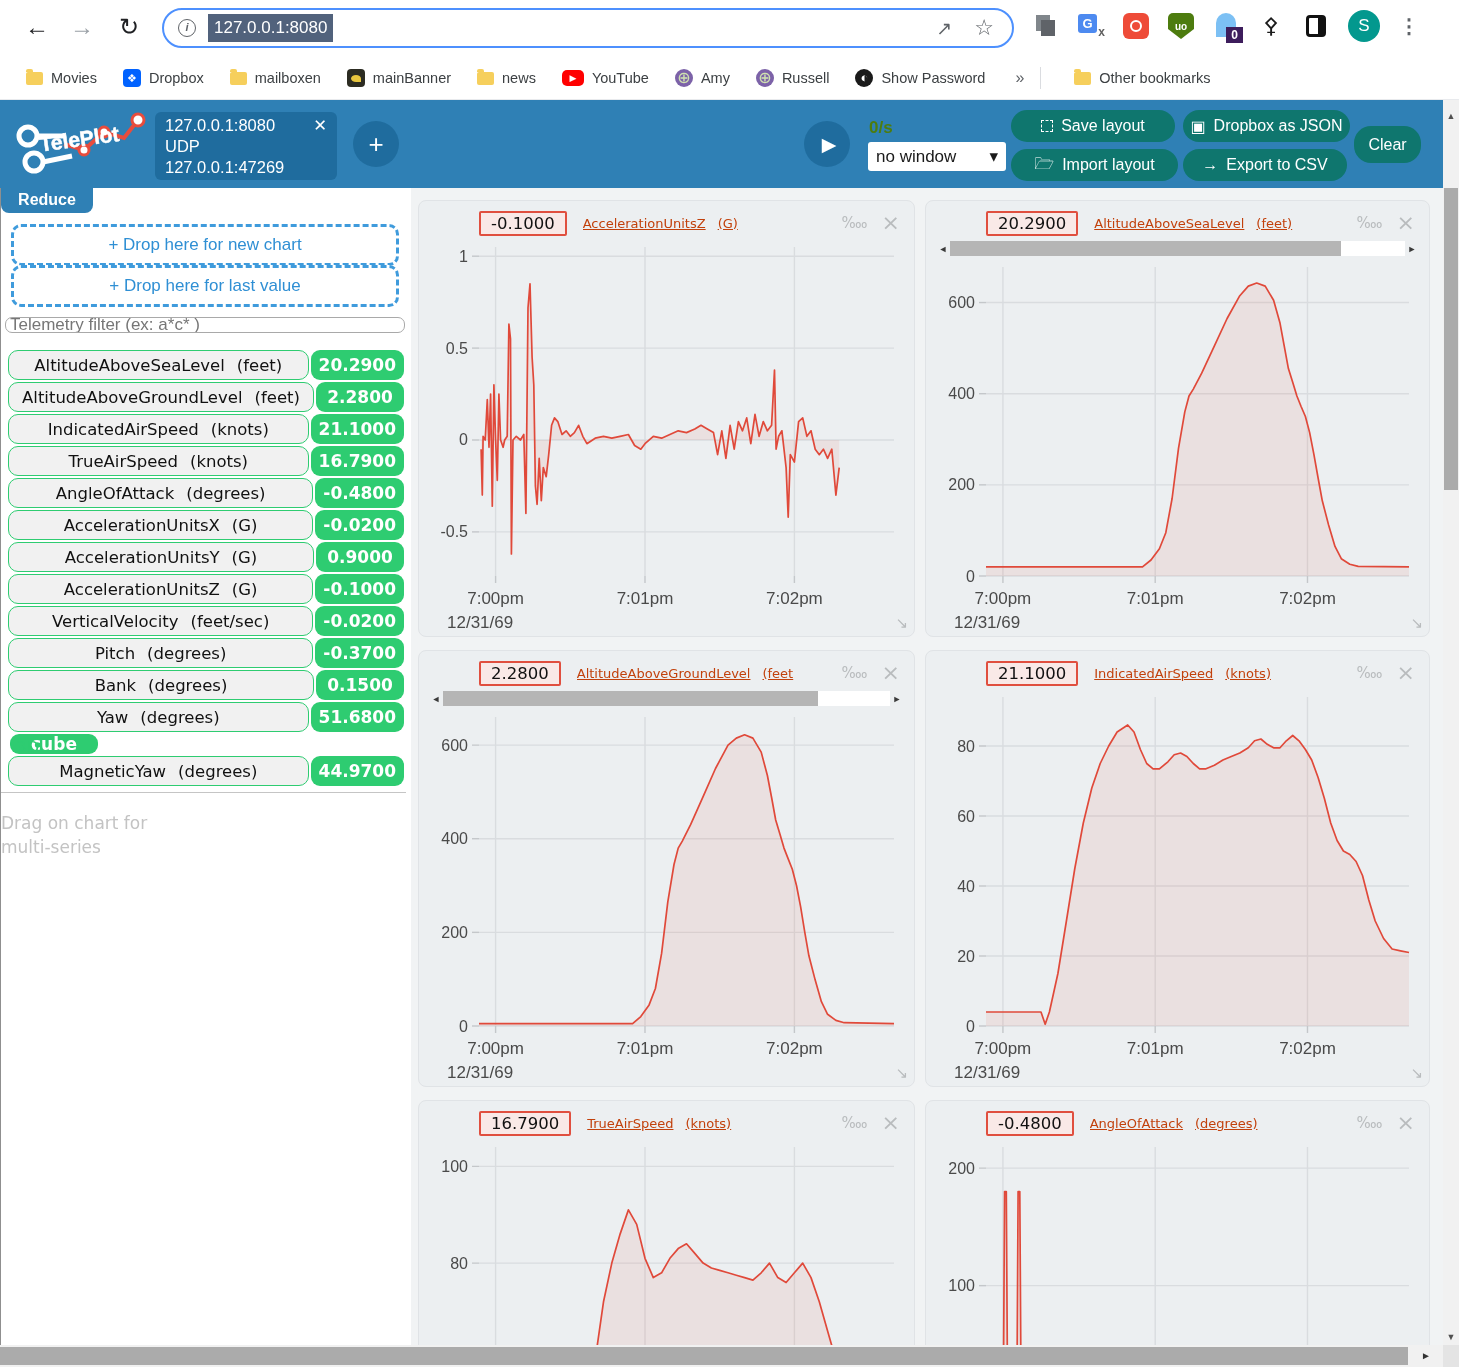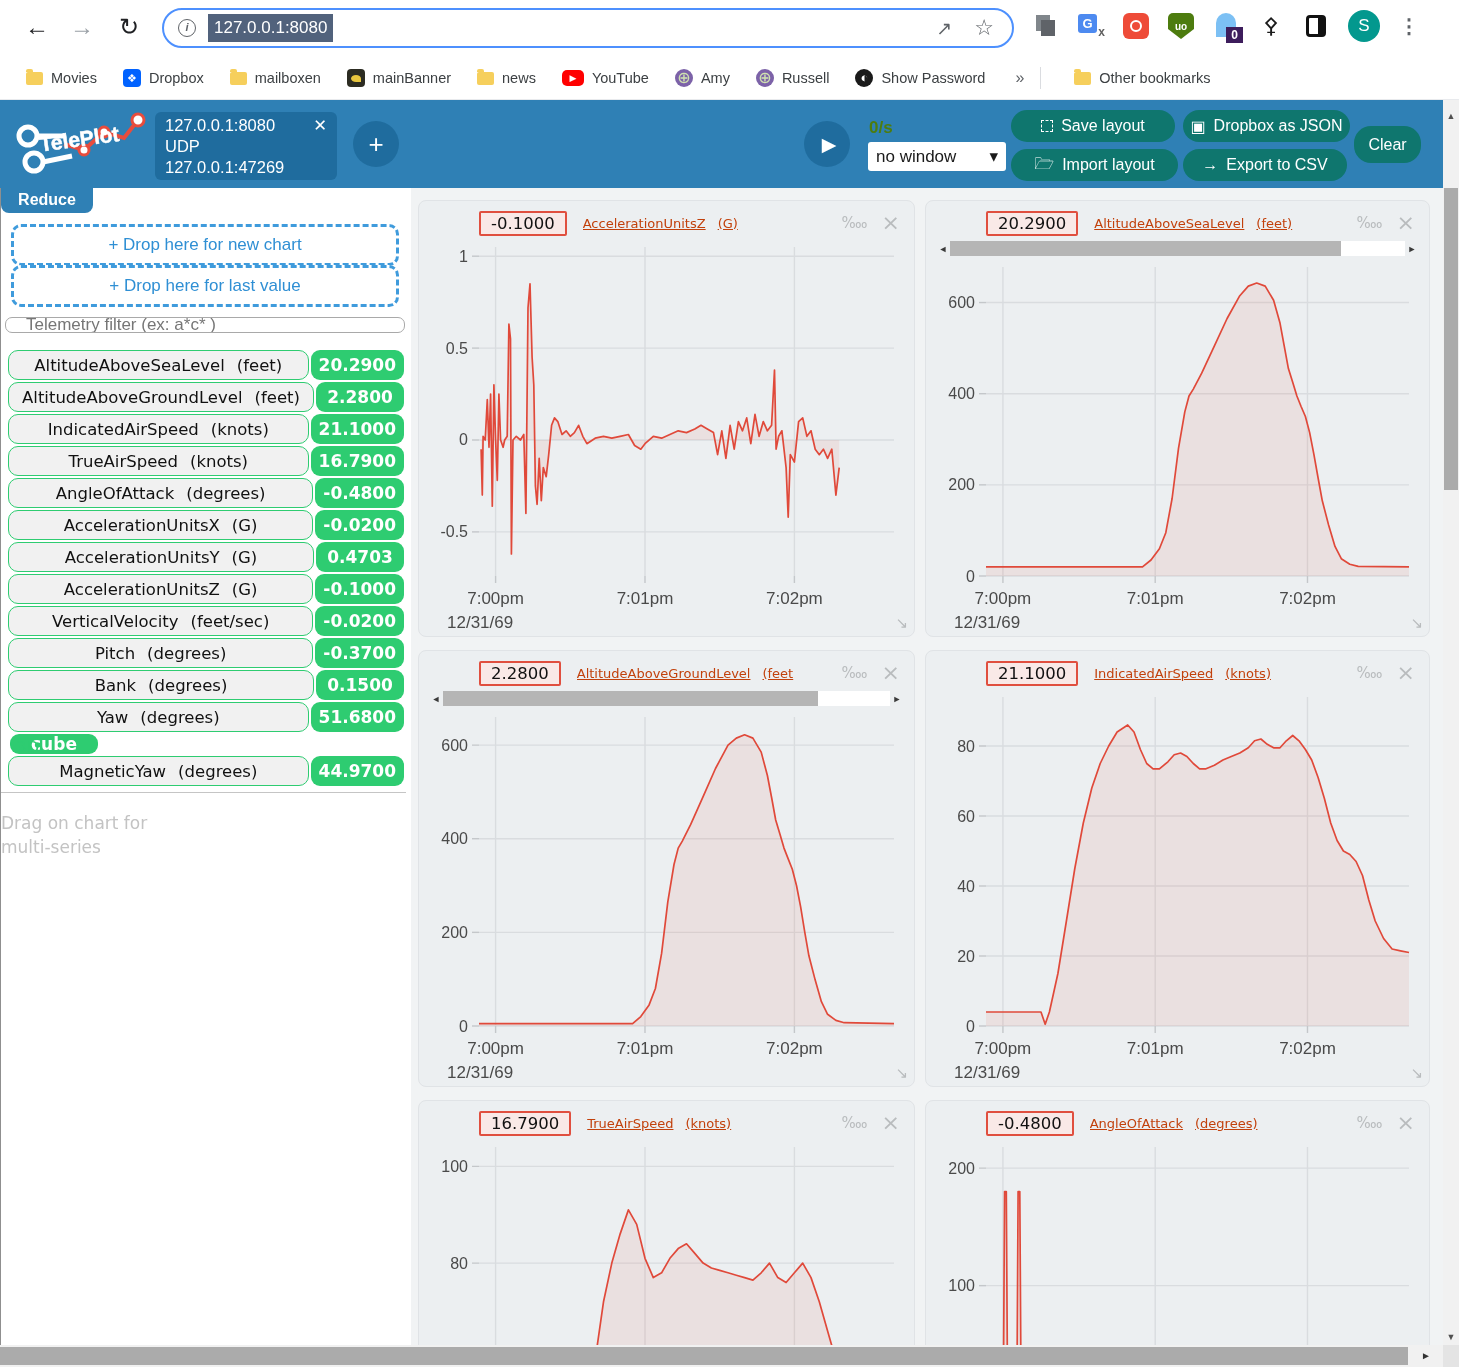--- a/index.html
+++ b/index.html
@@ -68,21 +68,21 @@
   .vthumb { position:absolute; left:1px; width:14px; top:88px; height:302px; background:#ababab; }
   .hscroll { position:absolute; left:0; top:1345px; width:1443px; height:22px; background:#f1f1f1; }
   .hthumb { position:absolute; left:0; top:2px; height:18px; width:1408px; background:#ababab; }
   .hscroll .arrow { position:absolute; right:6px; top:0; width:16px; height:22px; color:#333; font-size:10px; line-height:22px; }
   .corner { position:absolute; right:0; top:1345px; width:16px; height:22px; background:#e4e4e4; }
 
   
   .sidebar { position:absolute; left:0; top:188px; width:410px; height:1157px; background:#fff; border-left:1px solid #8f8f8f; }
   .reduce-tab { position:absolute; left:0; top:0; width:92px; height:25px; background:#2f80b5; color:#fff; font-weight:bold; font-size:16px; text-align:center; line-height:24px; border-radius:0 0 8px 8px; }
   .dropzone { position:absolute; left:10px; width:388px; height:42px; border:3px dashed #3f9bdc; border-radius:10px; color:#2f8fd4; font-size:17px; display:flex; align-items:center; justify-content:center; background:#fff; }
-  .filter-input { position:absolute; left:4px; top:129px; width:400px; height:16px; border:1px solid #a9a9a9; border-radius:7px; font-size:17px; padding:0 20px; color:#1a1a1a; font-family:"Liberation Sans",sans-serif; }
+  .filter-input { position:absolute; left:4px; top:129px; width:400px; height:16px; border:1px solid #a9a9a9; border-radius:7px; font-size:17px; padding:0 4px; color:#1a1a1a; font-family:"Liberation Sans",sans-serif; }
   .filter-input::placeholder { color:#767676; }
   .telemetry-list { position:absolute; left:0px; top:160px; width:405px; border-bottom:1px solid #c5c5c5; padding:2px 2px 4px 7px; }
   .trow { display:flex; align-items:stretch; margin-bottom:2px; position:relative; }
   .tlabel { flex:1; background:#f1f1f1; border:1px solid #2ecc71; border-radius:10px; display:flex; align-items:center; justify-content:center; text-align:center; font-size:16.5px; color:#111; padding:2px 6px; min-height:30px; font-family:"DejaVu Sans",sans-serif; flex-wrap:wrap; column-gap:12px; }
   .tprefix { position:absolute; left:8px; top:4px; color:#2ecc71; font-size:16.5px; font-family:"DejaVu Sans",sans-serif; }
   .tvalue { background:#2ecc71; color:#fff; border-radius:9px; font-size:17px; font-weight:bold; min-width:88px; display:flex; align-items:center; justify-content:center; margin-left:2px; padding:0 8px; font-family:"DejaVu Sans",sans-serif; }
   .hint { position:absolute; left:0; width:410px; color:#c3c3c3; font-size:17px; line-height:24px; font-family:"DejaVu Sans",sans-serif; }
 
   
   .main { position:absolute; left:411px; top:188px; width:1032px; height:1157px; background:#f1f3f4; }
@@ -304,21 +304,21 @@
           </div>
     <div class="tvalue">-0.0200</div>
   </div>
 
   <div class="trow">
 
     <div class="tlabel">
             <span>AccelerationUnitsY</span>
             <span>(G)</span>
           </div>
-    <div class="tvalue">0.4703</div>
+    <div class="tvalue">0.9000</div>
   </div>
 
   <div class="trow">
 
     <div class="tlabel">
             <span>AccelerationUnitsZ</span>
             <span>(G)</span>
           </div>
     <div class="tvalue">-0.1000</div>
   </div>

